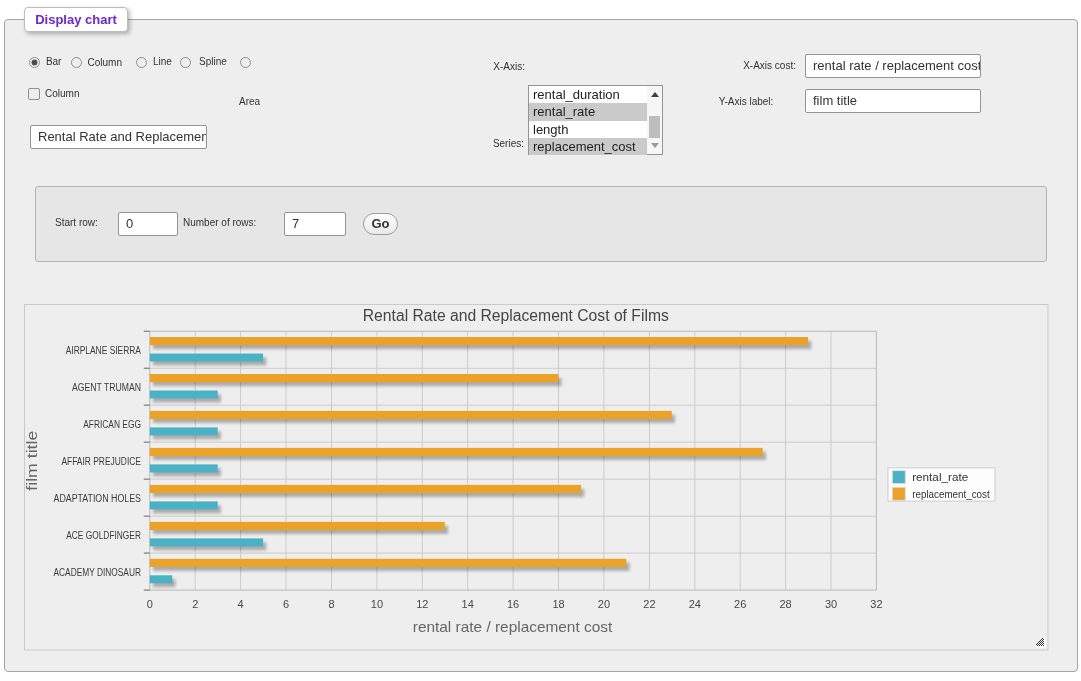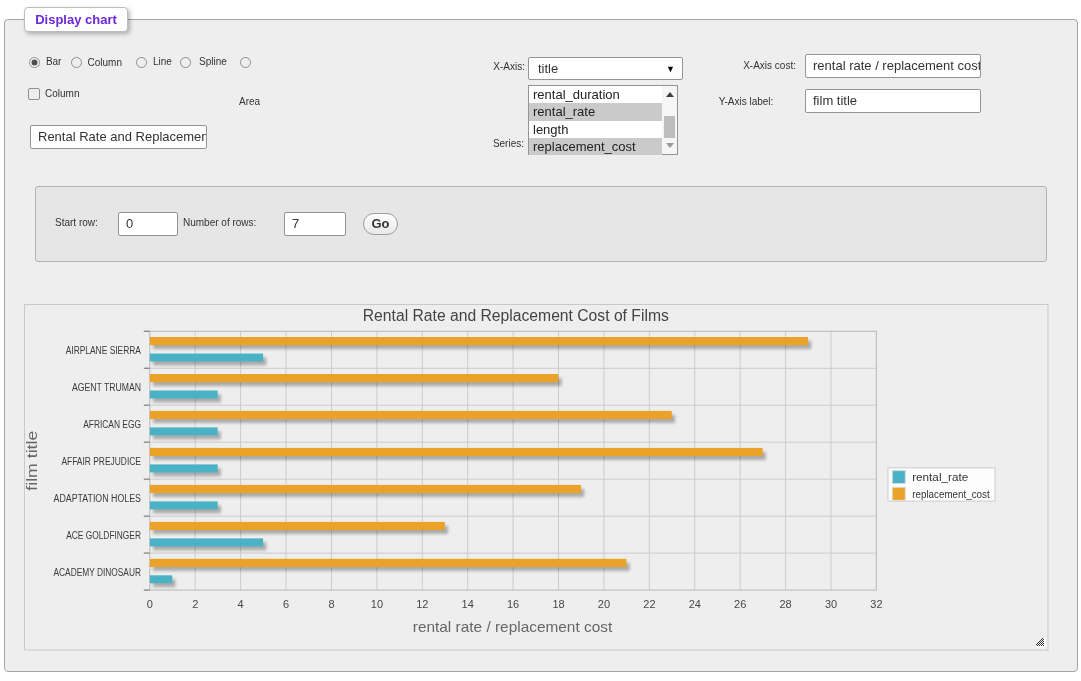--- a/index.html
+++ b/index.html
@@ -40,25 +40,22 @@
   <span class="lab" style="left:199.0px; top:55.5px;">Spline</span>
   <span class="lab" style="left:239px; top:55.5px;margin-top:40px;">Area</span>
 
   <div class="abs" style="left:28px; top:88px; width:12px; height:12px; border:1px solid #909090;
        border-radius:2px; background:#efeeee;"></div>
   <div class="lab" style="left:45px; top:88px;">Column</div>
 
   <div class="inp" style="left:30px; top:125px; width:177px; height:24px; line-height:22px; padding-left:7px;">Rental Rate and Replacement Cost of Films</div>
 
   <div class="lab" style="left:425px; top:61px; width:100px; text-align:right;">X-Axis:</div>
-  <div class="inp" style="left:528px; top:57px; width:155px; height:23px; line-height:21px; padding-left:9px;">title
-    <span style="position:absolute; right:7px; top:0; font-size:9px; line-height:22px; color:#000;">▼</span>
-  </div>
-
-  <div class="abs" style="left:528px; top:85px; width:150px; height:70px; background:#fff; border:1px solid #949494;">
+
+  <div class="abs" style="left:528px; top:85px; width:135px; height:70px; background:#fff; border:1px solid #949494;">
     <div style="margin-right:15px;">
       <div class="opt">rental_duration</div>
       <div class="opt sel">rental_rate</div>
       <div class="opt">length</div>
       <div class="opt sel">replacement_cost</div>
     </div>
 
     <div style="position:absolute; right:0; top:0; width:15px; height:68px; background:#f6f6f6;">
       <div style="position:absolute; top:6px; left:3.5px; width:0; height:0; border-left:4px solid transparent; border-right:4px solid transparent; border-bottom:5px solid #404040;"></div>
       <div style="position:absolute; bottom:6px; left:3.5px; width:0; height:0; border-left:4px solid transparent; border-right:4px solid transparent; border-top:5px solid #9a9a9a;"></div>

